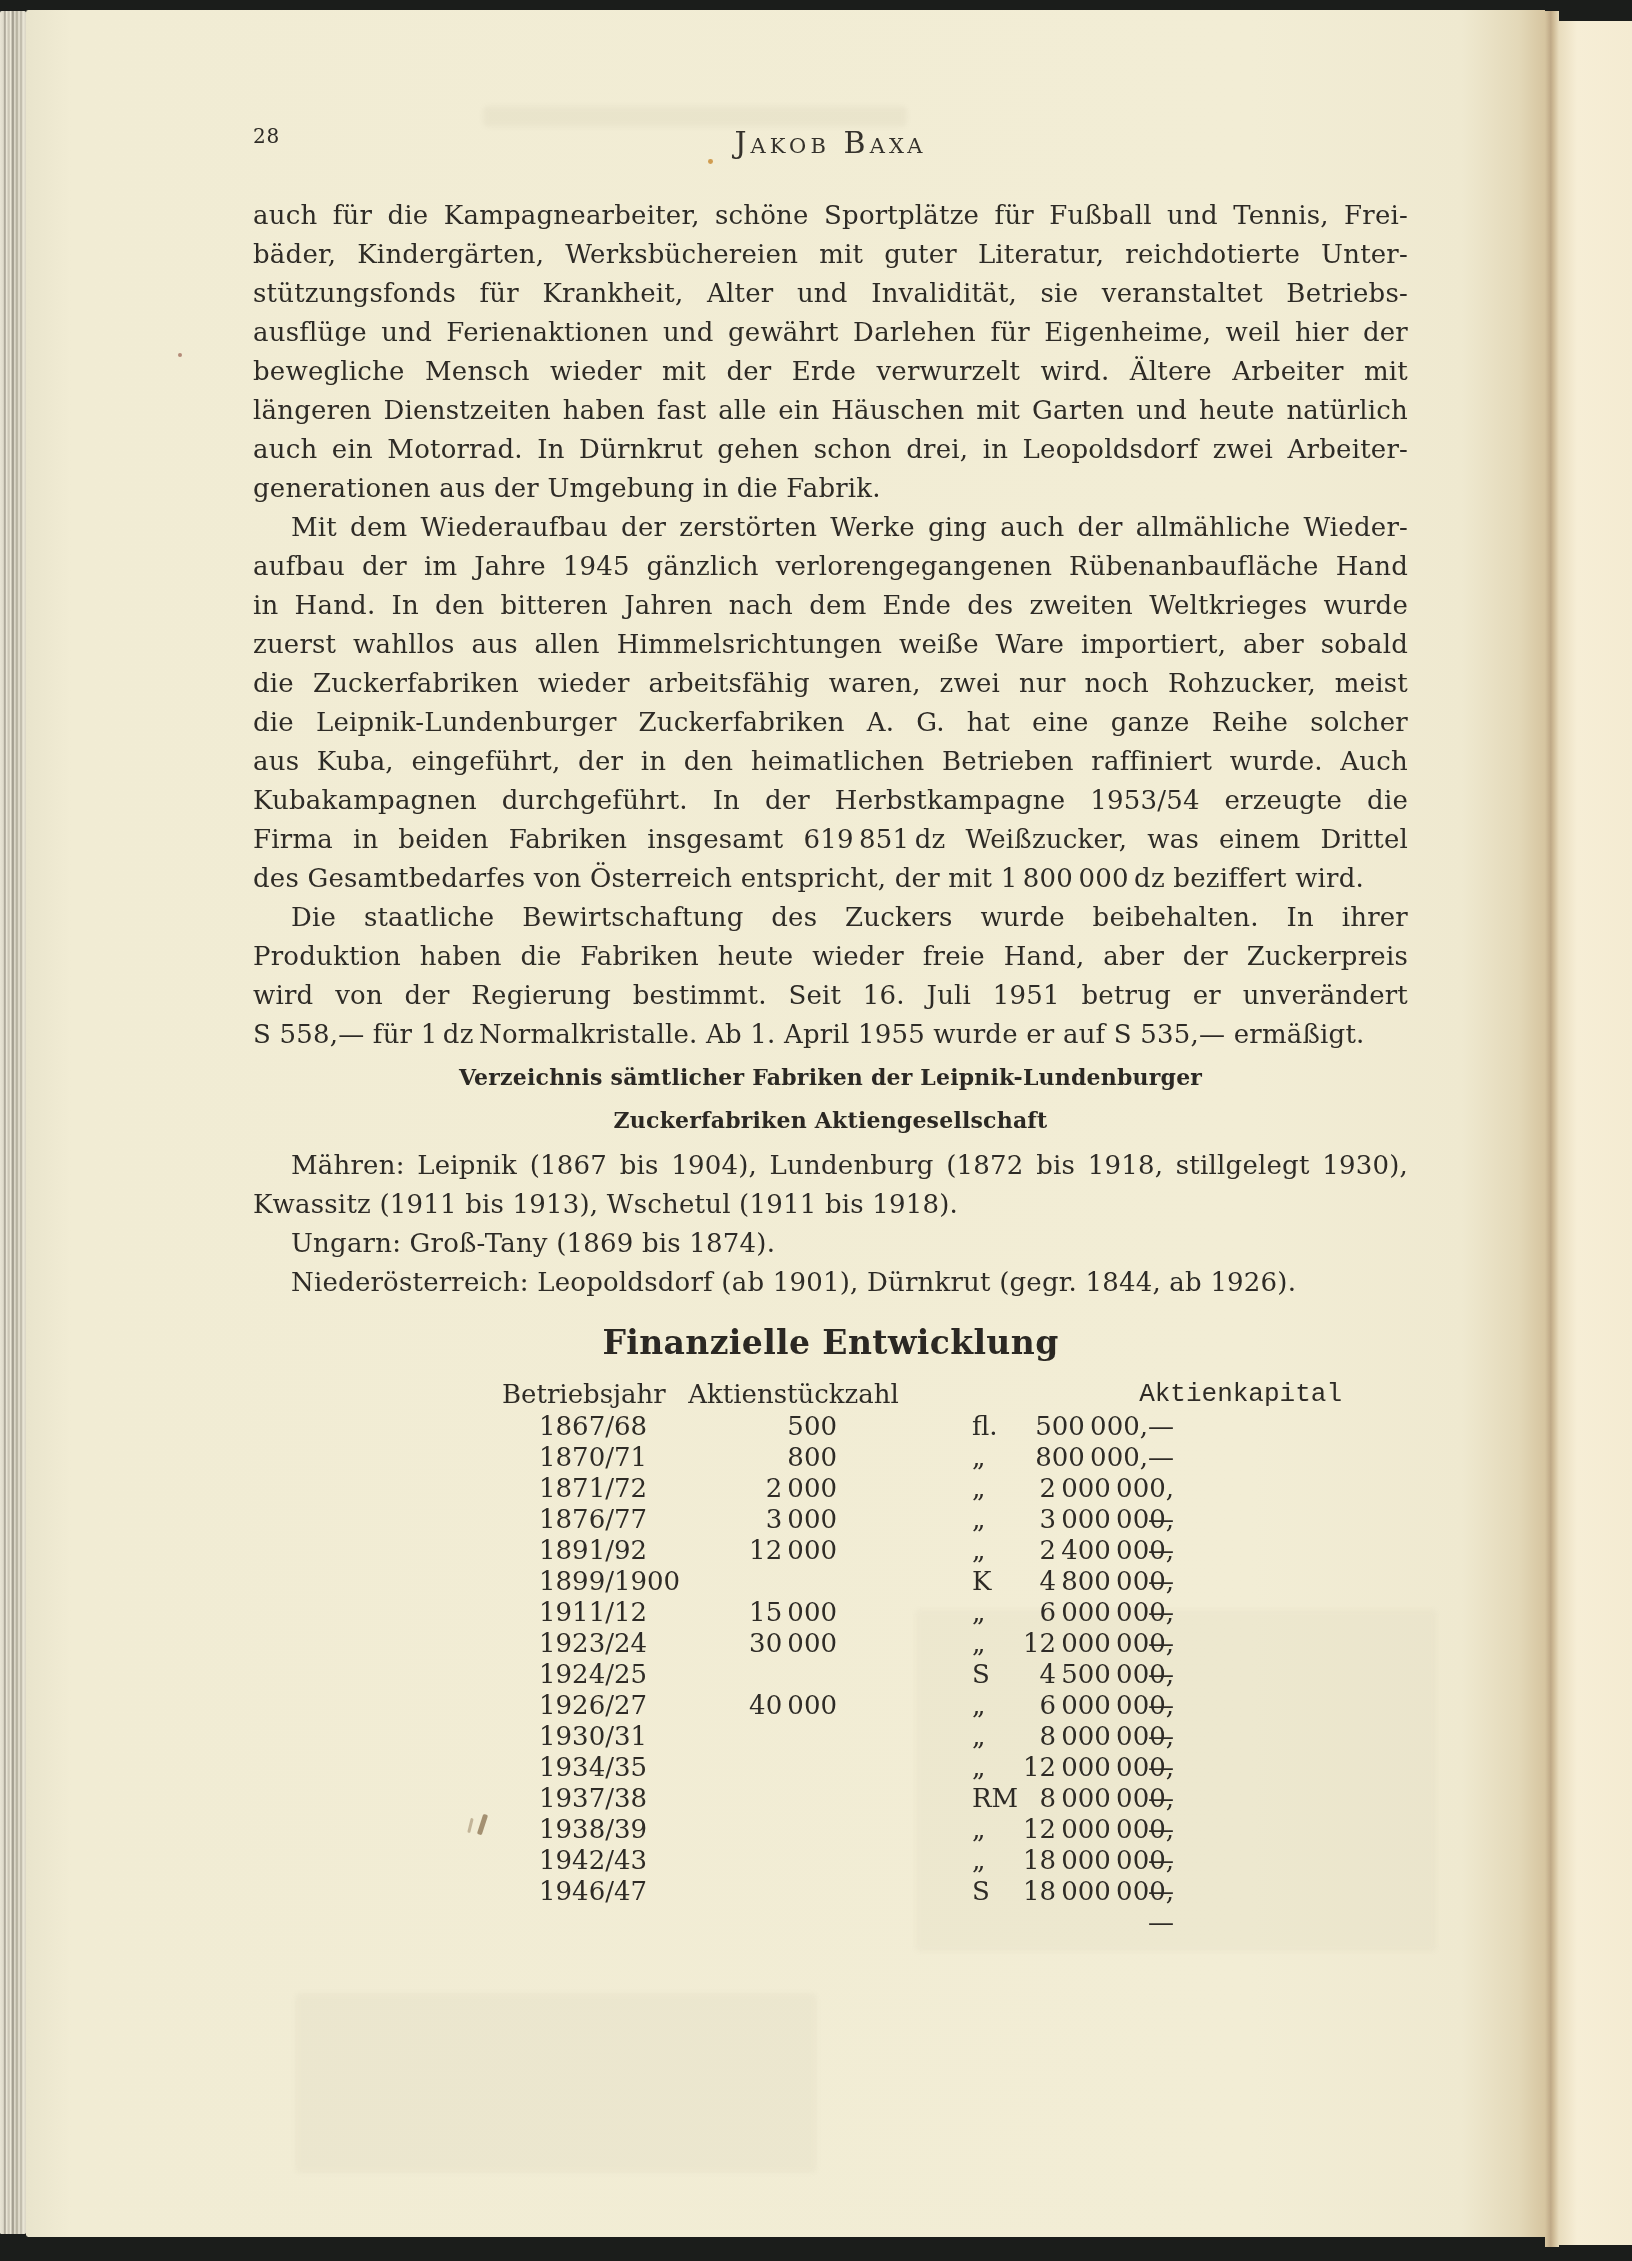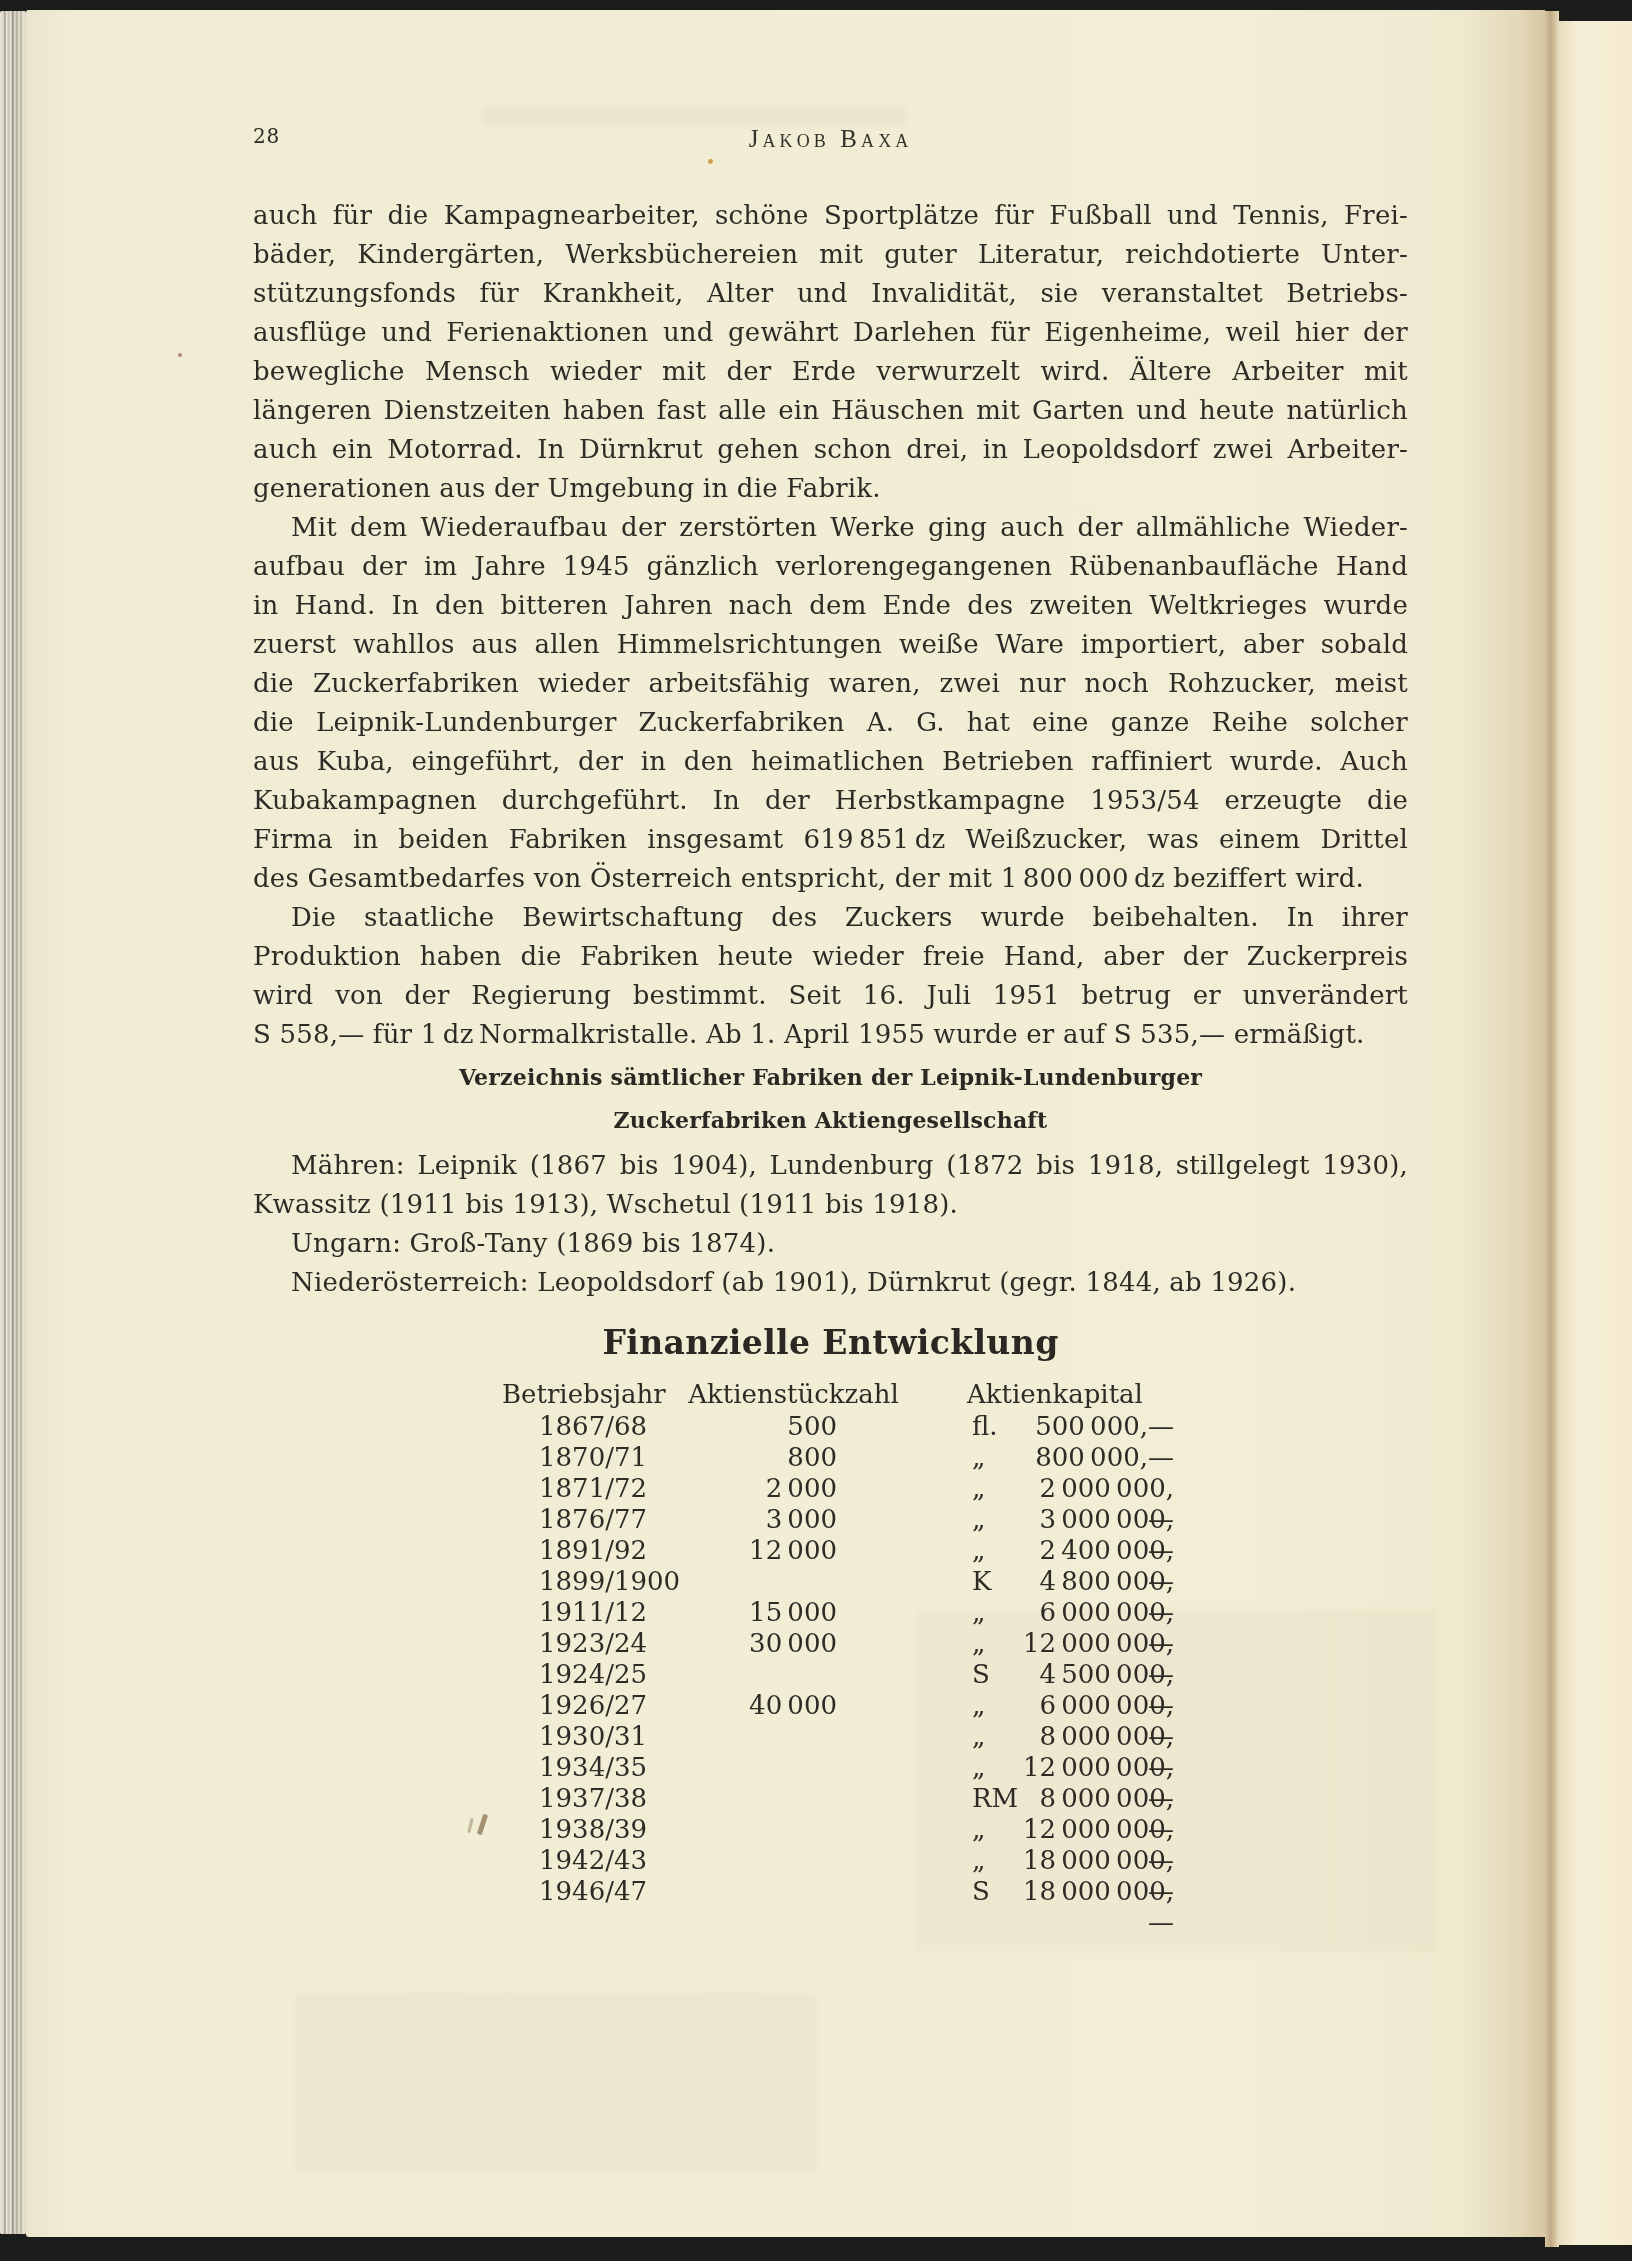--- a/index.html
+++ b/index.html
@@ -19,42 +19,42 @@
   
   .gutter{position:absolute;left:1545px;top:11.4px;width:14px;height:2236px;
       background:linear-gradient(90deg,#d6c5a0 0px,#bfa987 5.7px,#cdb994 8.2px,#e8dcbd 14px);}
   
   .paper-right{position:absolute;left:1559px;top:21px;width:73px;height:2224px;
       background:linear-gradient(90deg,#e8dcbd 0px,#f6eed6 18px,#f4ebd2 73px);}
 
   .running-head{position:absolute;left:227px;top:114px;width:1155px;height:38px;}
   .page-number{position:absolute;left:0;top:0;font-size:20px;letter-spacing:0.8px;}
   .head-center{position:absolute;left:0;top:1.6px;width:100%;text-align:center;
-      font-variant:small-caps;font-size:25px;letter-spacing:4.1px;color:#35322c;font-family:Liberation Serif, serif;}
+      font-variant:small-caps;font-size:30px;letter-spacing:4.1px;color:#35322c;}
 
   .text-block{position:absolute;left:227px;width:1155px;}
   #paragraphs{top:186px;}
   .line{font-size:26px;line-height:39px;height:39px;letter-spacing:0.2px;
         overflow:hidden;white-space:normal;}
   .line.fill{text-align:justify;text-align-last:justify;}
   .line.indent{text-indent:38px;}
 
   #factory-heading{top:1046px;text-align:center;font-weight:bold;color:#2b2823;}
   #factory-heading .h-line{font-size:22px;line-height:43px;letter-spacing:0.2px;}
   #factory-entries{top:1136px;}
 
   #fin-heading{top:1312px;text-align:center;font-weight:bold;color:#2b2823;
       font-size:33px;line-height:42px;letter-spacing:0.4px;}
 
   .fin-table{position:absolute;left:476px;top:1368px;width:841px;}
   .t-header{display:grid;grid-template-columns:155px 273px 412px;height:33px;}
   .t-header .th{font-size:26px;line-height:33px;}
   .th.c1{text-align:left;}
   .th.c2{text-align:center;}
-  .th.c3{text-align:left;padding-left:37px;}
+  .th.c3{text-align:right;padding-left:37px;font-family:Liberation Mono, monospace;}
   .t-row{display:grid;grid-template-columns:155px 180px 135px 49px 153px;height:31px;}
   .t-row .td{font-size:26px;line-height:31px;}
   .td.year{text-align:left;padding-left:37px;}
   .td.shares{text-align:right;}
   .td.currency{text-align:left;}
   .td.amount{text-align:right;}
 
   
   .pen-mark{position:absolute;left:441px;top:1803px;width:24.5px;height:26px;}
   .pen-mark i{position:absolute;background:#8a7250;opacity:.75;border-radius:1.6px;}

